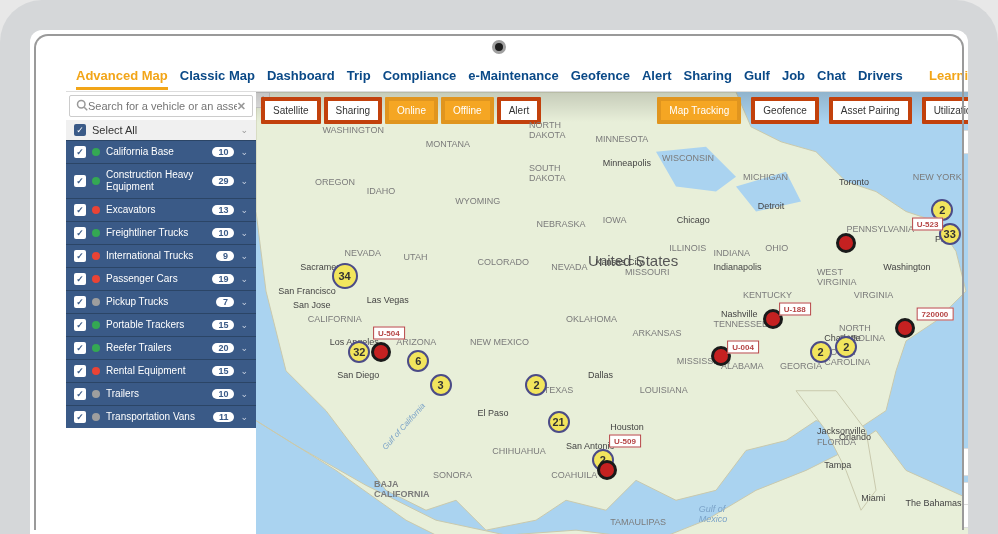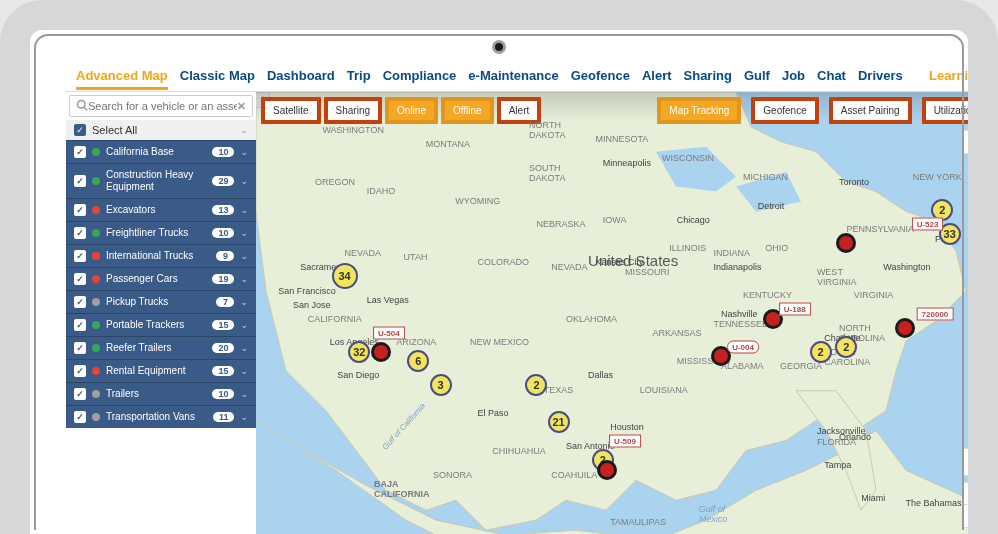--- a/index.html
+++ b/index.html
@@ -282,21 +282,21 @@
           <div class="map-overlay-label" style="left: 19%; top: 52%; white-space: pre;">ARIZONA</div>
           <div class="map-overlay-label" style="left: 29%; top: 52%; white-space: pre;">NEW MEXICO</div>
           <div class="map-overlay-label" style="left: 40%; top: 36%; white-space: pre;">NEVADA</div>
           <div class="map-overlay-label" style="left: 42%; top: 47%; white-space: pre;">OKLAHOMA</div>
           <div class="map-overlay-label" style="left: 50%; top: 37%; white-space: pre;">MISSOURI</div>
           <div class="map-overlay-label" style="left: 66%; top: 42%; white-space: pre;">KENTUCKY</div>
           <div class="map-overlay-label" style="left: 76%; top: 37%; white-space: pre;">WEST
 VIRGINIA</div>
           <div class="map-overlay-label" style="left: 81%; top: 42%; white-space: pre;">VIRGINIA</div>
           <div class="map-overlay-label" style="left: 39%; top: 62%; white-space: pre;">TEXAS</div>
-          <div class="map-overlay-label" style="left: 51%; top: 50%; white-space: pre; margin-left: 20px;">ARKANSAS</div>
+          <div class="map-overlay-label" style="left: 51%; top: 50%; white-space: pre;">ARKANSAS</div>
           <div class="map-overlay-label" style="left: 62%; top: 48%; white-space: pre;">TENNESSEE</div>
           <div class="map-overlay-label" style="left: 79%; top: 49%; white-space: pre;">NORTH
 CAROLINA</div>
           <div class="map-overlay-label" style="left: 52%; top: 62%; white-space: pre;">LOUISIANA</div>
           <div class="map-overlay-label" style="left: 57%; top: 56%; white-space: pre;">MISSISSIPPI</div>
           <div class="map-overlay-label" style="left: 63%; top: 57%; white-space: pre;">ALABAMA</div>
           <div class="map-overlay-label" style="left: 71%; top: 57%; white-space: pre;">GEORGIA</div>
           <div class="map-overlay-label" style="left: 77%; top: 54%; white-space: pre;">SOUTH
 CAROLINA</div>
           <div class="map-overlay-label" style="left: 76%; top: 73%; white-space: pre;">FLORIDA</div>
@@ -344,21 +344,21 @@
           <div class="cluster red" style="left: 63%; top: 56%;"></div>
           <div class="cluster red" style="left: 70%; top: 48%;"></div>
           <div class="cluster ylw" style="left: 76.5%; top: 55%;">2</div>
           <div class="cluster ylw" style="left: 80%; top: 54%;">2</div>
           <div class="cluster red" style="left: 88%; top: 50%;"></div>
           <div class="cluster red" style="left: 80%; top: 32%;"></div>
           <div class="cluster ylw" style="left: 93%; top: 25%;">2</div>
           <div class="cluster ylw" style="left: 94%; top: 30%;">33</div>
           <div class="unit-label" style="left: 18%; top: 51%;">U-504</div>
           <div class="unit-label" style="left: 50%; top: 74%;">U-509</div>
-          <div class="unit-label" style="left: 66%; top: 54%; border-radius: 6px;">U-004</div>
+          <div class="unit-label" style="left: 66%; top: 54%;">U-004</div>
           <div class="unit-label" style="left: 73%; top: 46%;">U-188</div>
           <div class="unit-label" style="left: 91%; top: 28%;">U-523</div>
           <div class="unit-label" style="left: 92%; top: 47%;">720000</div>
         </div>
     </div>
   </div>
   <div class="device-inner-border"></div>
 </div>
 
 </body></html>

